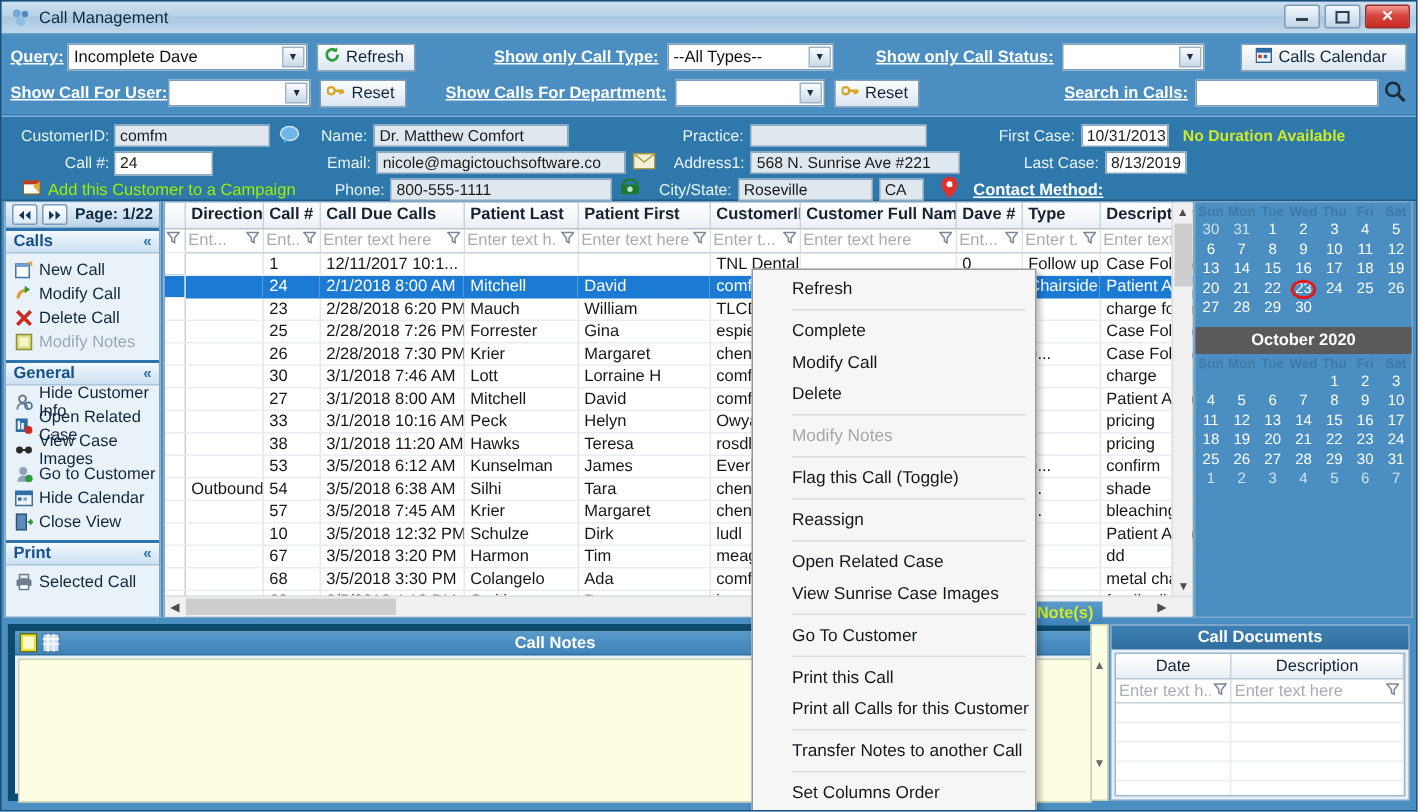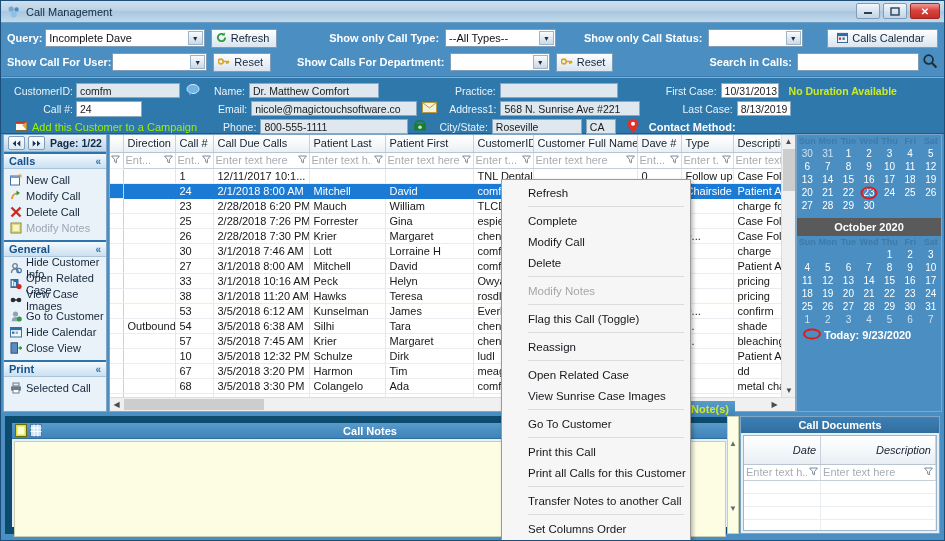--- a/index.html
+++ b/index.html
@@ -43,21 +43,21 @@
     width: 30px;
   }
   
   .query-panel {
     background: #4a8ec2;
     padding: 5px 6px 4px 6px;
     border-bottom: 1px solid #3a7cad;
   }
   .qrow { display: flex; align-items: center; height: 20px; margin-bottom: 4px; }
   .qrow:last-child { margin-bottom: 0; }
-  .lbl { color: #ffffff; font-weight: bold; font-size: 11px; white-space: nowrap; }
+  .lbl { color: #ffffff; font-weight: bold; font-size: 11px; white-space: nowrap; text-decoration: underline; }
   .combo {
     height: 18px; background: #ffffff; border: 1px solid #7f9db9;
     display: flex; align-items: center; position: relative;
     padding: 0 18px 0 3px; font-size: 11px; color: #111;
   }
   .combo .arrow {
     position: absolute; right: 1px; top: 1px; bottom: 1px; width: 15px;
     background: linear-gradient(to bottom,#fbfcfd,#dde7f0 60%,#cbd9e6);
     border: 1px solid #9db4c9;
     display: flex; align-items: center; justify-content: center;
@@ -126,21 +126,21 @@
   .sb-ico { width: 12px; height: 12px; flex: 0 0 12px; position: relative; }
   
   .grid-wrap {
     position: absolute; left: 108px; top: 133px; width: 687px; height: 278px;
     background: #ffffff; border: 1px solid #7fa6c6; overflow: hidden;
   }
   table.grid { border-collapse: collapse; table-layout: fixed; width: 100%; }
   table.grid th {
     background: linear-gradient(to bottom,#ffffff,#f4f7fa 60%,#eaeff4);
     border-right: 1px solid #c6d2dd; border-bottom: 1px solid #b9c6d2;
-    font-weight: normal; font-size: 11px; color: #16222e;
+    font-weight: bold; font-size: 11px; color: #16222e;
     text-align: left; padding: 2px 4px; height: 17px; white-space: nowrap; overflow: hidden;
   }
   table.grid td.filt {
     background: #ffffff; border-right: 1px solid #d6dee6; border-bottom: 1px solid #c5d0db;
     padding: 1px 2px; height: 16px; position: relative; overflow: hidden;
   }
   .filt-inner { display: flex; align-items: center; justify-content: space-between; gap: 2px; overflow: hidden;}
   .filt-txt { color: #a7adb4; font-size: 11px; white-space: nowrap; overflow: hidden; }
   .funnel { flex: 0 0 9px; }
   table.grid td.cell {
@@ -180,41 +180,41 @@
   .cal-grid { display: grid; grid-template-columns: repeat(7, 1fr); text-align: center; }
   .cal-grid .dow { color: #3c7ba9; font-size: 9px; font-weight: bold; padding: 1px 0; }
   .cal-grid .d { color: #ffffff; font-size: 10px; padding: 1px 0; position: relative; }
   .cal-grid .d.dim { color: #cfe3f2; }
   .cal-today-ring {
     position: absolute; left: 50%; top: 50%; transform: translate(-50%,-50%);
     width: 17px; height: 13px; border: 2px solid #e01b1b; border-radius: 50%;
   }
   .today-row { display: flex; align-items: center; gap: 3px; padding: 2px 0 0 6px; color: #ffffff; font-weight: bold; font-size: 11px; }
   
-  .notes-pane { position: absolute; left: 4px; bottom: 6px; width: 730px; height: 118px; background: #e6f0f9; border: 7px solid #0c4a6e; }
+  .notes-pane { position: absolute; left: 4px; bottom: 6px; width: 730px; height: 118px; background: #e6f0f9; border: 5px solid #0c4a6e; }
   .pane-hdr {
     height: 16px; background: linear-gradient(to bottom,#5a9bc9,#4a8ec2 50%,#3f83b9);
     display: flex; align-items: center; justify-content: center; position: relative;
     color: #ffffff; font-weight: bold; font-size: 11px;
     border-bottom: 1px solid #2f6f9e;
   }
   .pane-hdr .lefticons { position: absolute; left: 3px; top: 1px; display: flex; gap: 3px;}
   .notes-body { background: #fdfde4; margin: 2px; height: 96px; border: 1px solid #c9cfb0; }
   .docs-pane { position: absolute; right: 4px; bottom: 6px; width: 200px; height: 118px; background: #e6f0f9; border: 1px solid #7fa6c6;}
   .docs-hdr {
     height: 16px; background: linear-gradient(to bottom,#3e7fb5,#2f6f9e);
     display:flex; align-items:center; justify-content:center;
     color:#fff; font-weight:bold; font-size:11px;
   }
   table.docs { border-collapse: collapse; table-layout: fixed; width: 100%; }
   table.docs th {
     background: linear-gradient(to bottom,#ffffff,#f2f6fa 60%,#e8eef4);
     border-right: 1px solid #c6d2dd; border-bottom: 1px solid #b9c6d2;
-    font-weight: normal; font-size: 11px; color: #16222e; text-align: right;
-    padding: 2px 4px; height: 28px; font-style: italic;
+    font-weight: normal; font-size: 11px; color: #16222e; text-align: center;
+    padding: 2px 4px; height: 16px;
   }
   table.docs td.filt { background:#fff; border-right:1px solid #d6dee6; border-bottom:1px solid #c5d0db; padding:1px 2px; height: 16px;}
   table.docs td.empty { border-right:1px solid #eaeef2; border-bottom:1px solid #eaeef2; height: 13px; background:#fff;}
   .docs-body { margin: 2px; border: 1px solid #9fb6c9; background:#fff; height: 96px; overflow:hidden;}
   
   .ctxmenu {
     position: absolute; left: 500px; top: 178px; width: 190px;
     background: #f6f6f6; border: 1px solid #9a9a9a;
     box-shadow: 2px 2px 4px rgba(0,0,0,.28);
     padding: 2px 0;
@@ -972,26 +972,20 @@
           <div class="d">31</div>
           <div class="d dim">1</div>
           <div class="d dim">2</div>
           <div class="d dim">3</div>
           <div class="d dim">4</div>
           <div class="d dim">5</div>
           <div class="d dim">6</div>
           <div class="d dim">7</div>
         </div>
     </div>
-    <div class="today-row">
-      <span><svg width="18" height="12" viewBox="0 0 18 12">
-            <ellipse cx="9" cy="6" rx="8" ry="4.6" fill="none" stroke="#e01b1b" stroke-width="2"></ellipse>
-          </svg></span>
-      <span>Today: 9/23/2020</span>
-    </div>
   </div>
 
   <div class="notes-pane">
     <div class="pane-hdr">
       <span class="lefticons">
         <span><svg width="12" height="13" viewBox="0 0 12 13">
               <rect x="0.5" y="0.5" width="11" height="12" fill="#e3e13c" stroke="#6a6a10"></rect>
               <rect x="2.5" y="2.5" width="7" height="8" fill="#fbfbd0"></rect>
             </svg></span>
         <span><svg width="12" height="13" viewBox="0 0 12 13">

